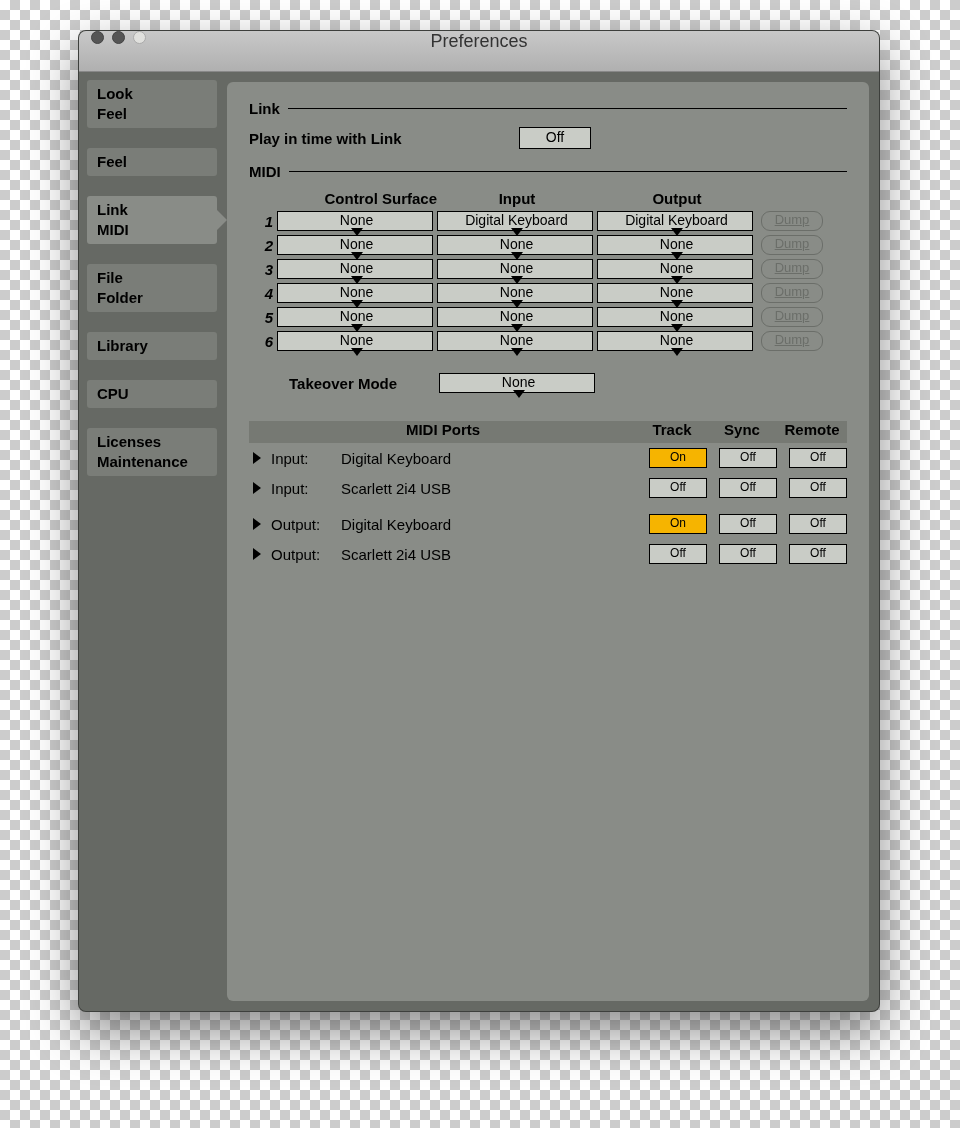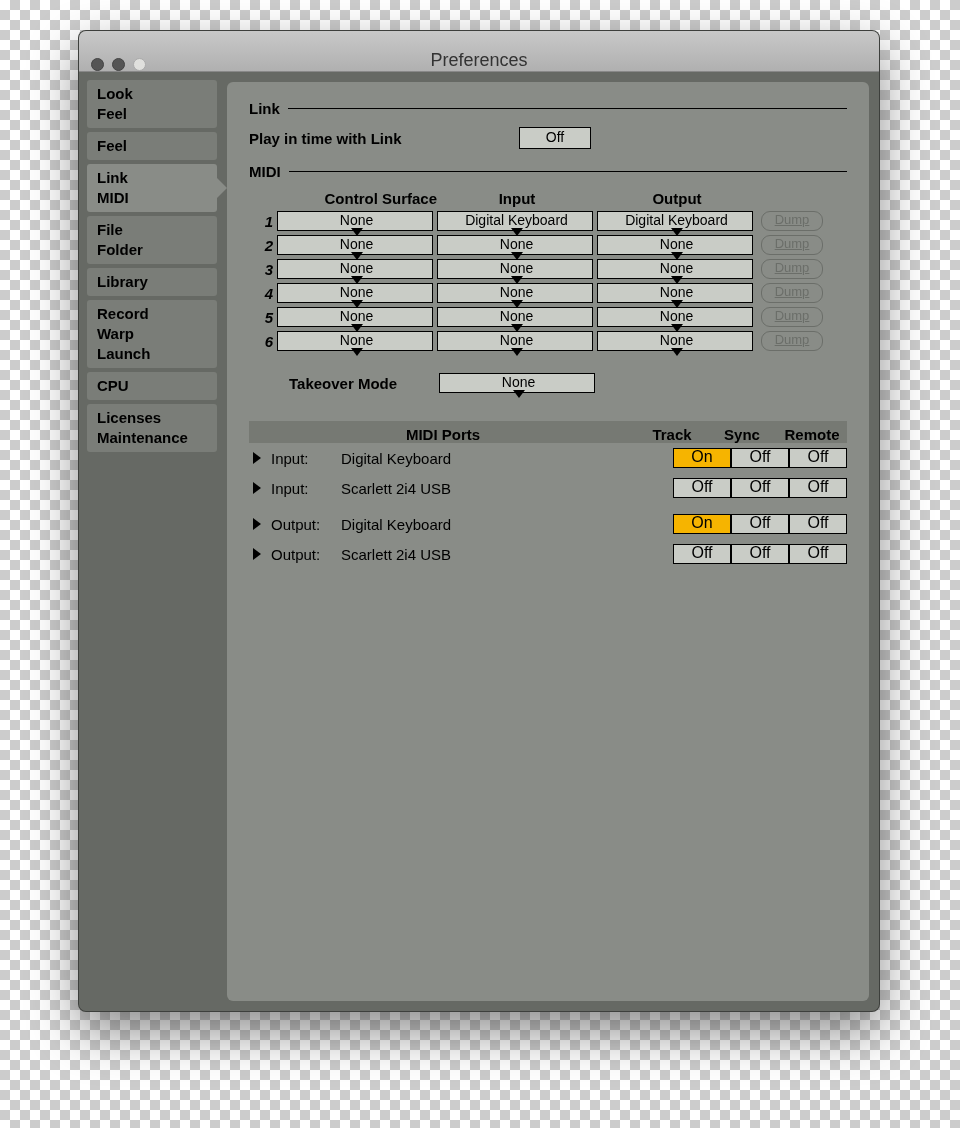--- a/index.html
+++ b/index.html
@@ -25,21 +25,21 @@
     overflow: hidden;
     border: 1px solid rgba(0,0,0,0.4);
     display: flex;
     flex-direction: column;
   }
   .titlebar {
     height: 40px;
     background: linear-gradient(#c8c8c8, #b0b0b0);
     border-bottom: 1px solid #888;
     display: flex;
-    align-items: flex-end;
+    align-items: flex-start;
     position: relative;
   }
   .traffic {
     display: flex;
     gap: 8px;
     padding-left: 12px;
   }
   .traffic .dot {
     width: 13px; height: 13px; border-radius: 50%;
     background: #555;
@@ -59,21 +59,21 @@
   .body {
     flex: 1;
     display: flex;
   }
   .sidebar {
     width: 142px;
     padding: 8px 4px 8px 8px;
     box-sizing: border-box;
   }
   .side-group {
-    margin-bottom: 4px;
+    margin-bottom: 20px;
     background: #7a7d78;
     border-radius: 3px;
     padding: 4px 10px 4px 10px;
     position: relative;
   }
   .side-group.selected {
     background: #898c87;
   }
   .side-group.selected::after {
     content: "";
@@ -190,21 +190,21 @@
     font-weight: bold;
     width: 190px;
     text-align: left;
     padding-left: 40px;
     box-sizing: border-box;
   }
   .ports-header {
     display: flex;
     background: #767973;
     height: 22px;
-    align-items: flex-end;
+    align-items: flex-start;
     font-weight: bold;
   }
   .ph-name { flex: 1; text-align: center; }
   .ph-col {
     width: 70px;
     text-align: center;
   }
   .port-row {
     display: flex;
     align-items: center;
@@ -217,22 +217,23 @@
     border-left: 8px solid #000;
     margin: 0 10px 0 4px;
   }
   .port-row .ptype { width: 70px; }
   .port-row .pname { flex: 1; }
   .port-btn {
     width: 56px; height: 18px;
     border: 1px solid #000;
     background: #c9ccc6;
     text-align: center;
-    font-size: 16px;
+    font-size: 12px;
     line-height: 16px;
+    margin-left: 12px;
   }
   .port-btn.on {
     background: #f6b400;
   }
   .spacer { height: 6px; }
 </style>
 </head>
 <body>
 
 <div class="window">
@@ -259,25 +260,20 @@
           <div class="side-line">MIDI</div>
         </div>
         <div class="side-group">
           <div class="side-line">File</div>
           <div class="side-line">Folder</div>
         </div>
         <div class="side-group">
           <div class="side-line">Library</div>
         </div>
         <div class="side-group">
-          <div class="side-line">Record</div>
-          <div class="side-line">Warp</div>
-          <div class="side-line">Launch</div>
-        </div>
-        <div class="side-group">
           <div class="side-line">CPU</div>
         </div>
         <div class="side-group">
           <div class="side-line">Licenses</div>
           <div class="side-line">Maintenance</div>
         </div>
       </div>
 
     <div class="main">
 

